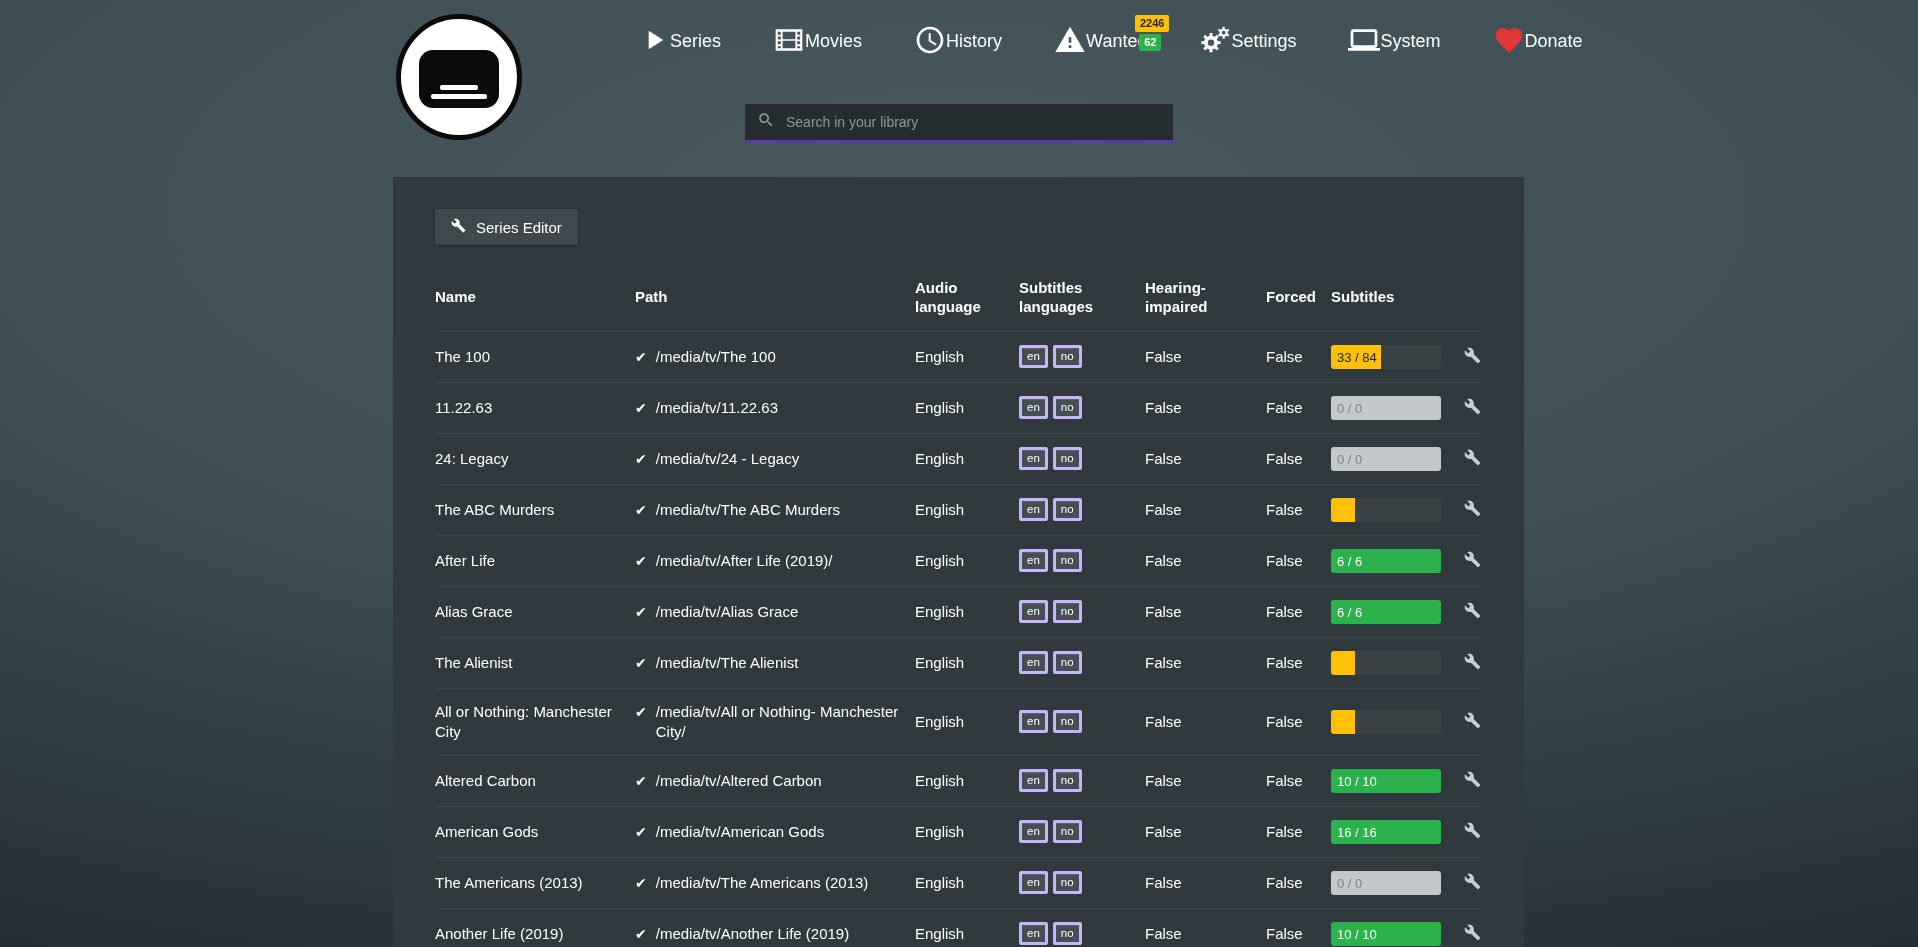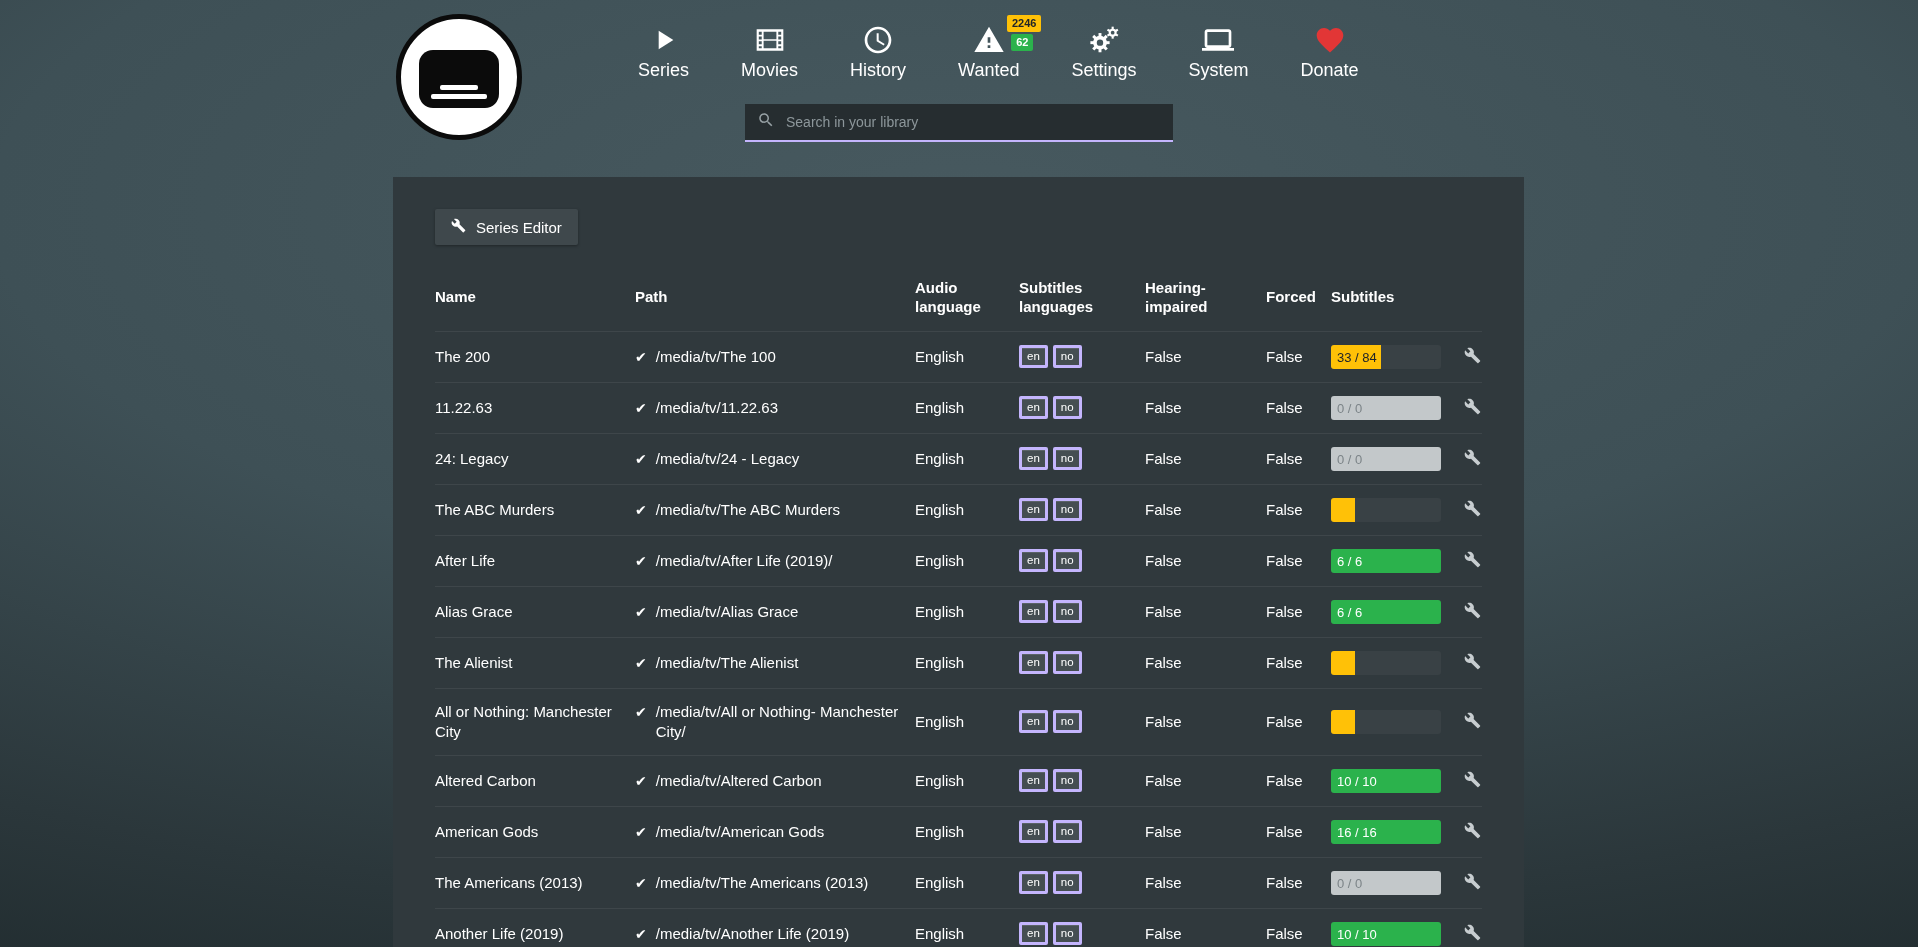--- a/index.html
+++ b/index.html
@@ -22,36 +22,36 @@
   .logo-screen{
     width:80px; height:58px; background:#0b0b0b; border-radius:14px;
     position:relative; margin-top:4px;
   }
   .logo-line{ position:absolute; left:50%; transform:translateX(-50%); background:#fff; height:5px; border-radius:2px; }
   .logo-line-1{ bottom:18px; width:38px; }
   .logo-line-2{ bottom:9px;  width:56px; }
 
   .nav{ position:absolute; left:612px; top:22px; display:flex; align-items:flex-start; }
   .nav-item{
-    display:flex; flex-direction:column; align-items:center;
+    display:flex; flex-direction:row; align-items:center;
     padding:0 26px; color:#fff; text-decoration:none; cursor:pointer; position:relative;
   }
   .nav-icon{ height:36px; display:flex; align-items:center; justify-content:center; }
   .nav-icon svg{ width:32px; height:32px; display:block; }
   .nav-label{ font-size:18px; margin-top:2px; color:#fff; }
   .nav-badge{
     position:absolute; font-size:11px; font-weight:bold; line-height:1;
     padding:3px 5px; border-radius:2px;
   }
   .badge-warning{ top:-7px; right:4px; background:#ffc107; color:#212529; }
   .badge-success{ top:12px; right:12px; background:#2bb24c; color:#fff; }
 
   .search{
     position:absolute; left:745px; top:104px; width:428px; height:38px;
-    background:#262d30; border-bottom:2px solid #c4b5fd;
+    background:#262d30; border-bottom:2px solid #6d28d9;
     display:flex; align-items:center; padding:0 12px;
   }
   .search svg{ width:18px; height:18px; flex:0 0 auto; }
   .search input{
     flex:1; margin-left:9px; background:transparent; border:none; outline:none;
     color:#dfe3e4; font-size:14px; font-family:inherit;
   }
   .search input::placeholder{ color:#8d979b; }
 
   
@@ -248,21 +248,21 @@
         <th>Audio language</th>
         <th>Subtitles languages</th>
         <th>Hearing-impaired</th>
         <th>Forced</th>
         <th>Subtitles</th>
         <th></th>
       </tr>
     </thead>
     <tbody>
   <tr>
-    <td><span class="nametext name">The 200</span></td>
+    <td><span class="nametext name">The 100</span></td>
     <td>
       <span class="cell-path">
         <span class="check">✔</span>
         <span class="pathtext path">/media/tv/The 100</span>
       </span>
     </td>
     <td><span class="audio">English</span></td>
     <td class="langs"><span class="lang-badge">en</span><span class="lang-badge">no</span></td>
     <td><span class="hi">False</span></td>
     <td><span class="forced">False</span></td>

